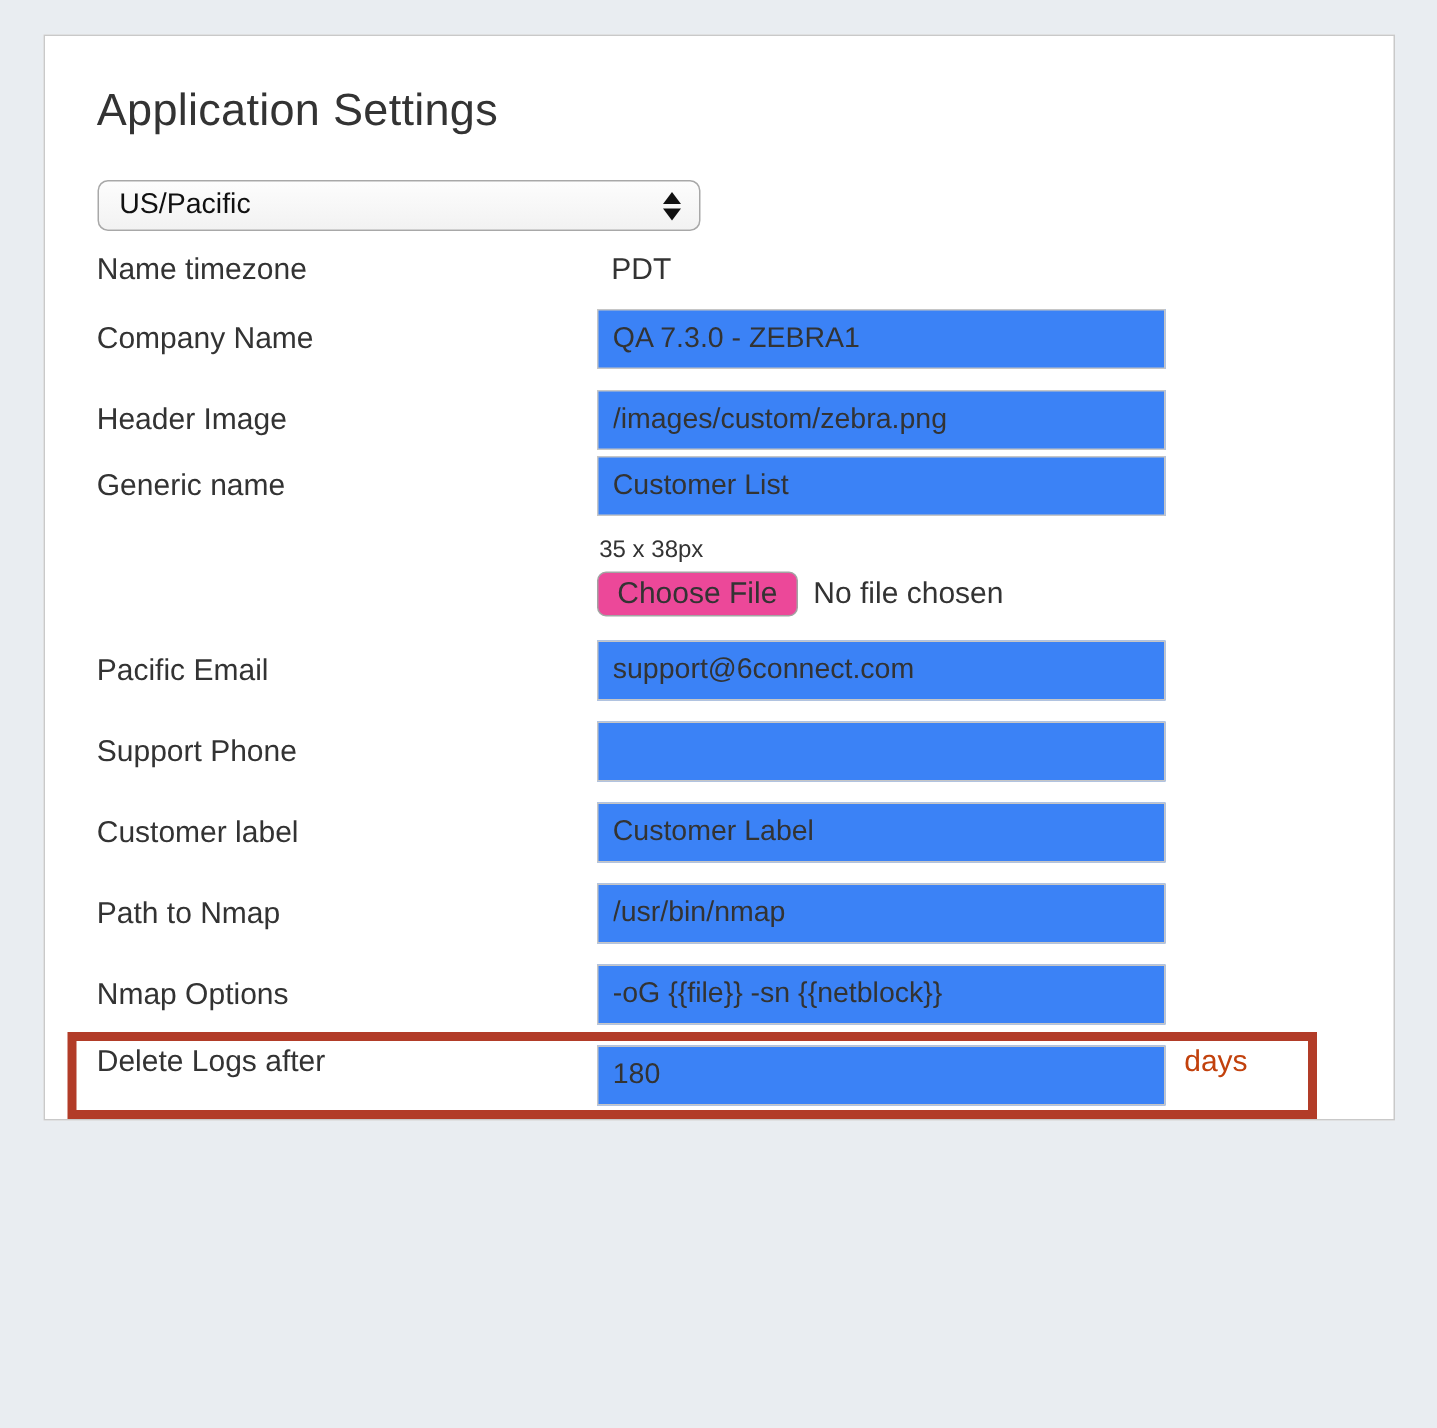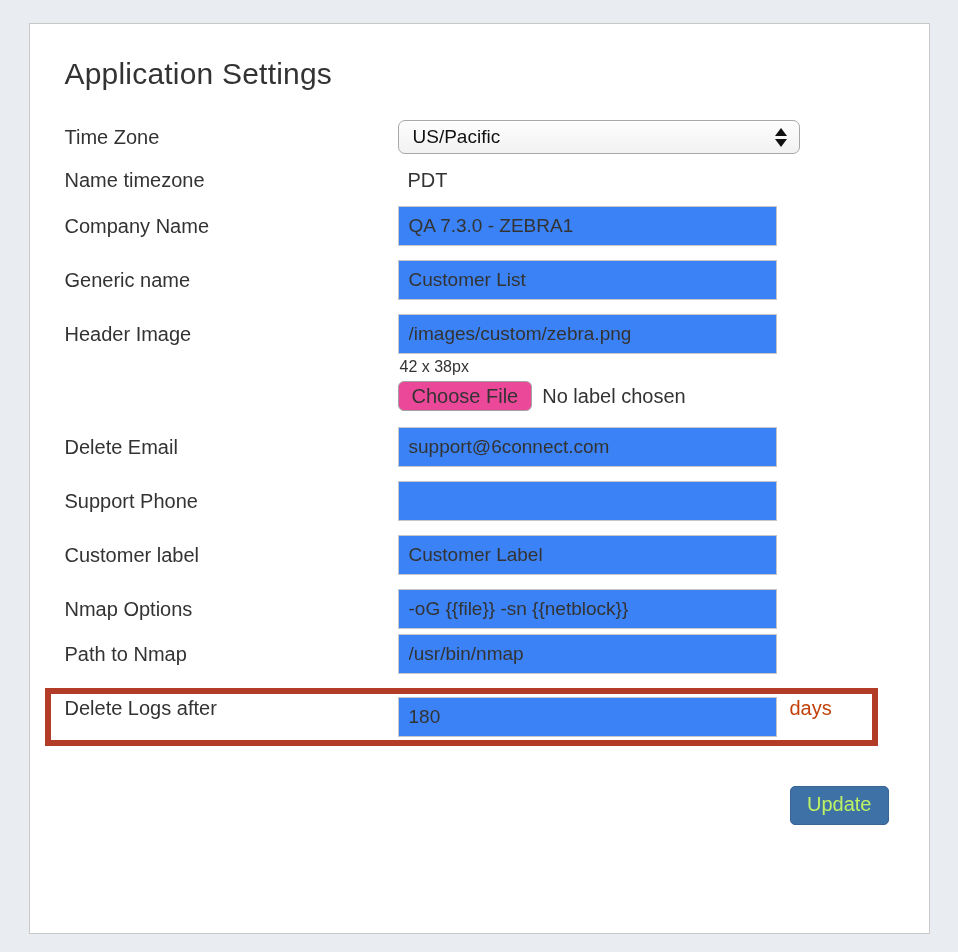--- a/index.html
+++ b/index.html
@@ -4,21 +4,21 @@
 <style>
   * { box-sizing: border-box; }
   html, body {
     margin: 0; padding: 0;
     width: 958px; height: 952px;
     background: #e9edf1;
     font-family: "Liberation Sans", sans-serif;
     color: #333;
   }
   .panel {
-    width: 901px; height: 911px;
+    width: 901px; height: 724px;
     margin: 23px auto 0 auto;
     background: #ffffff;
     border: 1px solid #c9c9c9;
     padding: 33px 35px 0 35px;
     overflow: hidden;
   }
   .page-title {
     font-size: 30px;
     font-weight: 400;
     color: #333;
@@ -114,81 +114,80 @@
   }
 </style>
 </head>
 <body>
 
 <div class="panel">
 
   <h1 class="page-title">Application Settings</h1>
 
   <div class="row tz-row">
-    <span class="lbl">Time Zone</span>
     <div class="select">
       <span class="sel-text">US/Pacific</span>
       <span class="stepper">
         <span class="tri-up"></span>
           <span class="tri-down"></span>
       </span>
     </div>
   </div>
 
   <div class="row mysql-row">
     <span class="lbl">Name timezone</span>
     <span class="static-val">PDT</span>
   </div>
 
   <div class="row">
     <span class="lbl">Company Name</span>
     <input class="txt-input" type="text" value="QA 7.3.0 - ZEBRA1" style="">
   </div>
 
+  <div class="row hi-row">
+    <span class="lbl">Header Image</span>
+    <input class="txt-input" type="text" value="/images/custom/zebra.png" style="">
+  </div>
+
   <div class="row">
     <span class="lbl">Generic name</span>
     <input class="txt-input" type="text" value="Customer List" style="">
   </div>
-
-  <div class="row hi-row">
-    <span class="lbl">Header Image</span>
-    <input class="txt-input" type="text" value="/images/custom/zebra.png" style="">
-  </div>
   <div class="file-block">
-    <div class="size-hint">42 x 38px</div>
+    <div class="size-hint">35 x 38px</div>
     <div class="file-line">
       <button class="cf-btn">Choose File</button>
-      <span class="file-status">No label chosen</span>
+      <span class="file-status">No file chosen</span>
     </div>
   </div>
 
   <div class="row">
-    <span class="lbl">Delete Email</span>
+    <span class="lbl">Pacific Email</span>
     <input class="txt-input" type="text" value="support@6connect.com" style="">
   </div>
 
   <div class="row">
     <span class="lbl">Support Phone</span>
     <input class="txt-input" type="text" value="" style="">
   </div>
 
   <div class="row">
     <span class="lbl">Customer label</span>
     <input class="txt-input" type="text" value="Customer Label" style="">
   </div>
 
 
+  <div class="row">
+    <span class="lbl">Path to Nmap</span>
+    <input class="txt-input" type="text" value="/usr/bin/nmap" style="">
+  </div>
+
   <div class="row opts-row">
     <span class="lbl">Nmap Options</span>
     <input class="txt-input" type="text" value="-oG {{file}} -sn {{netblock}}" style="">
-  </div>
-
-  <div class="row">
-    <span class="lbl">Path to Nmap</span>
-    <input class="txt-input" type="text" value="/usr/bin/nmap" style="">
   </div>
 
   <div class="highlight-box">
     <span class="lbl">Delete Logs after</span>
     <input class="txt-input" type="text" value="180" style="">
     <span class="suffix">days</span>
   </div>
 
   <div class="update-row">
     <button class="update-btn">Update</button>

